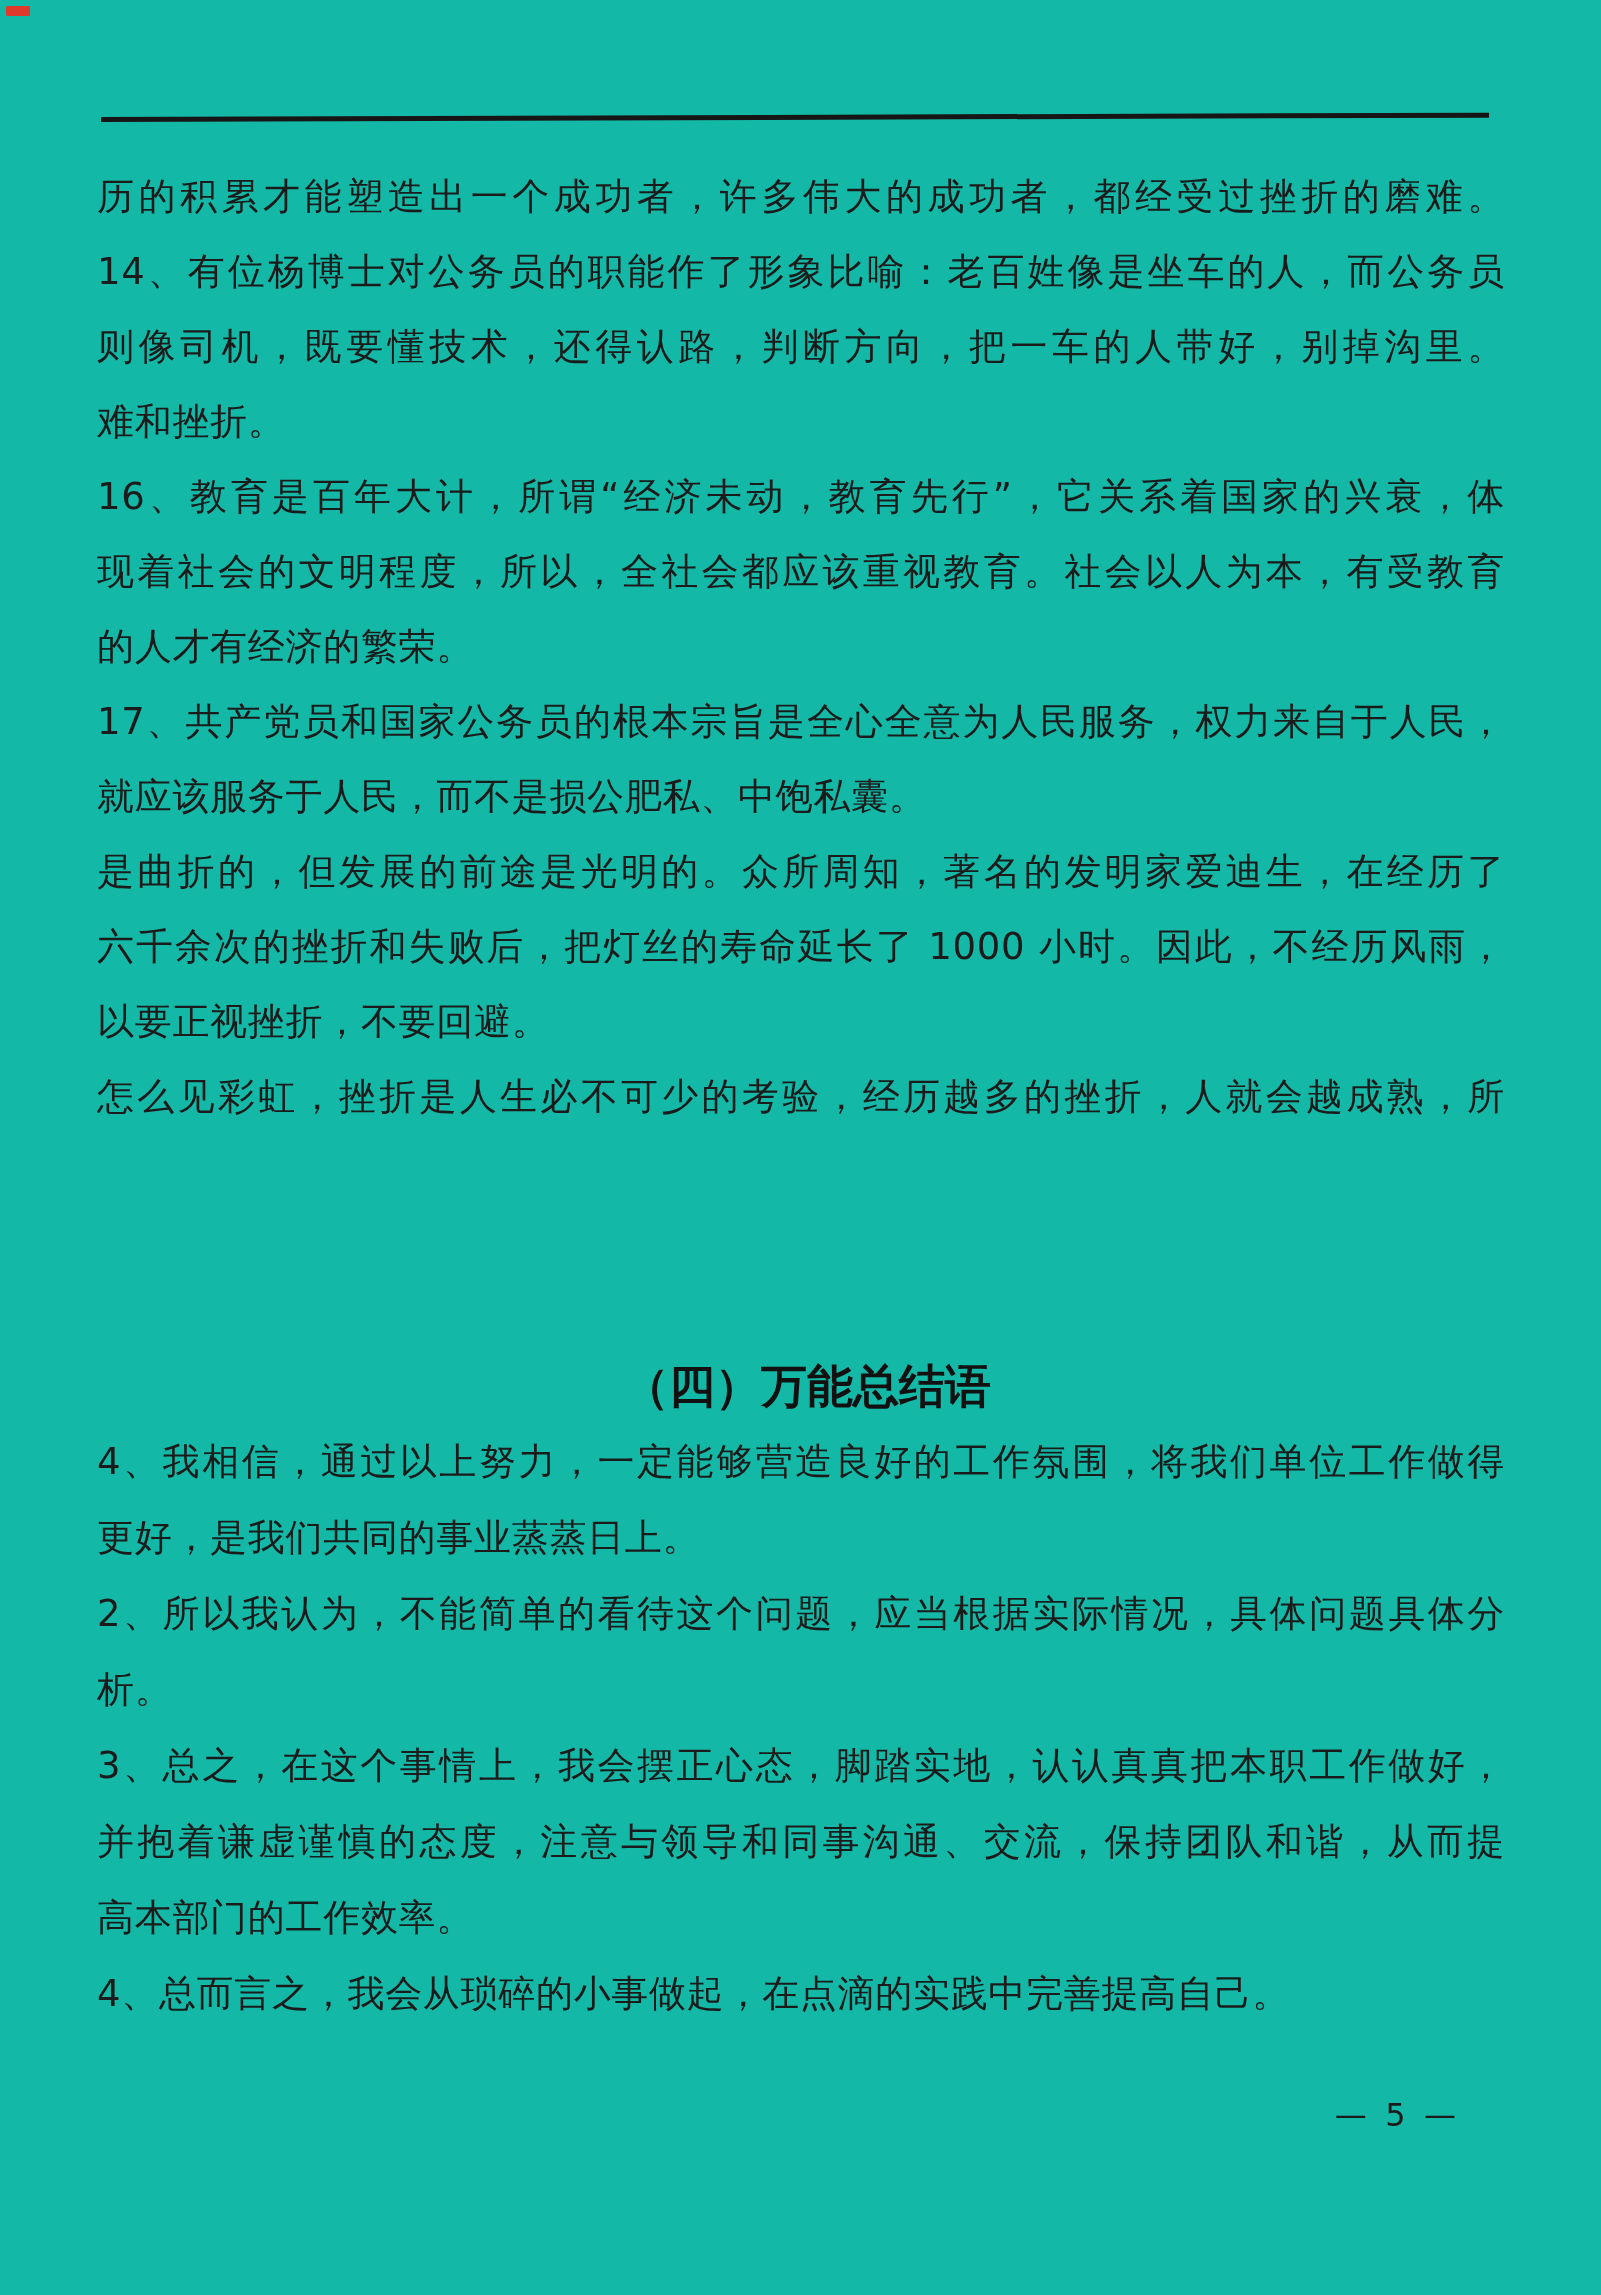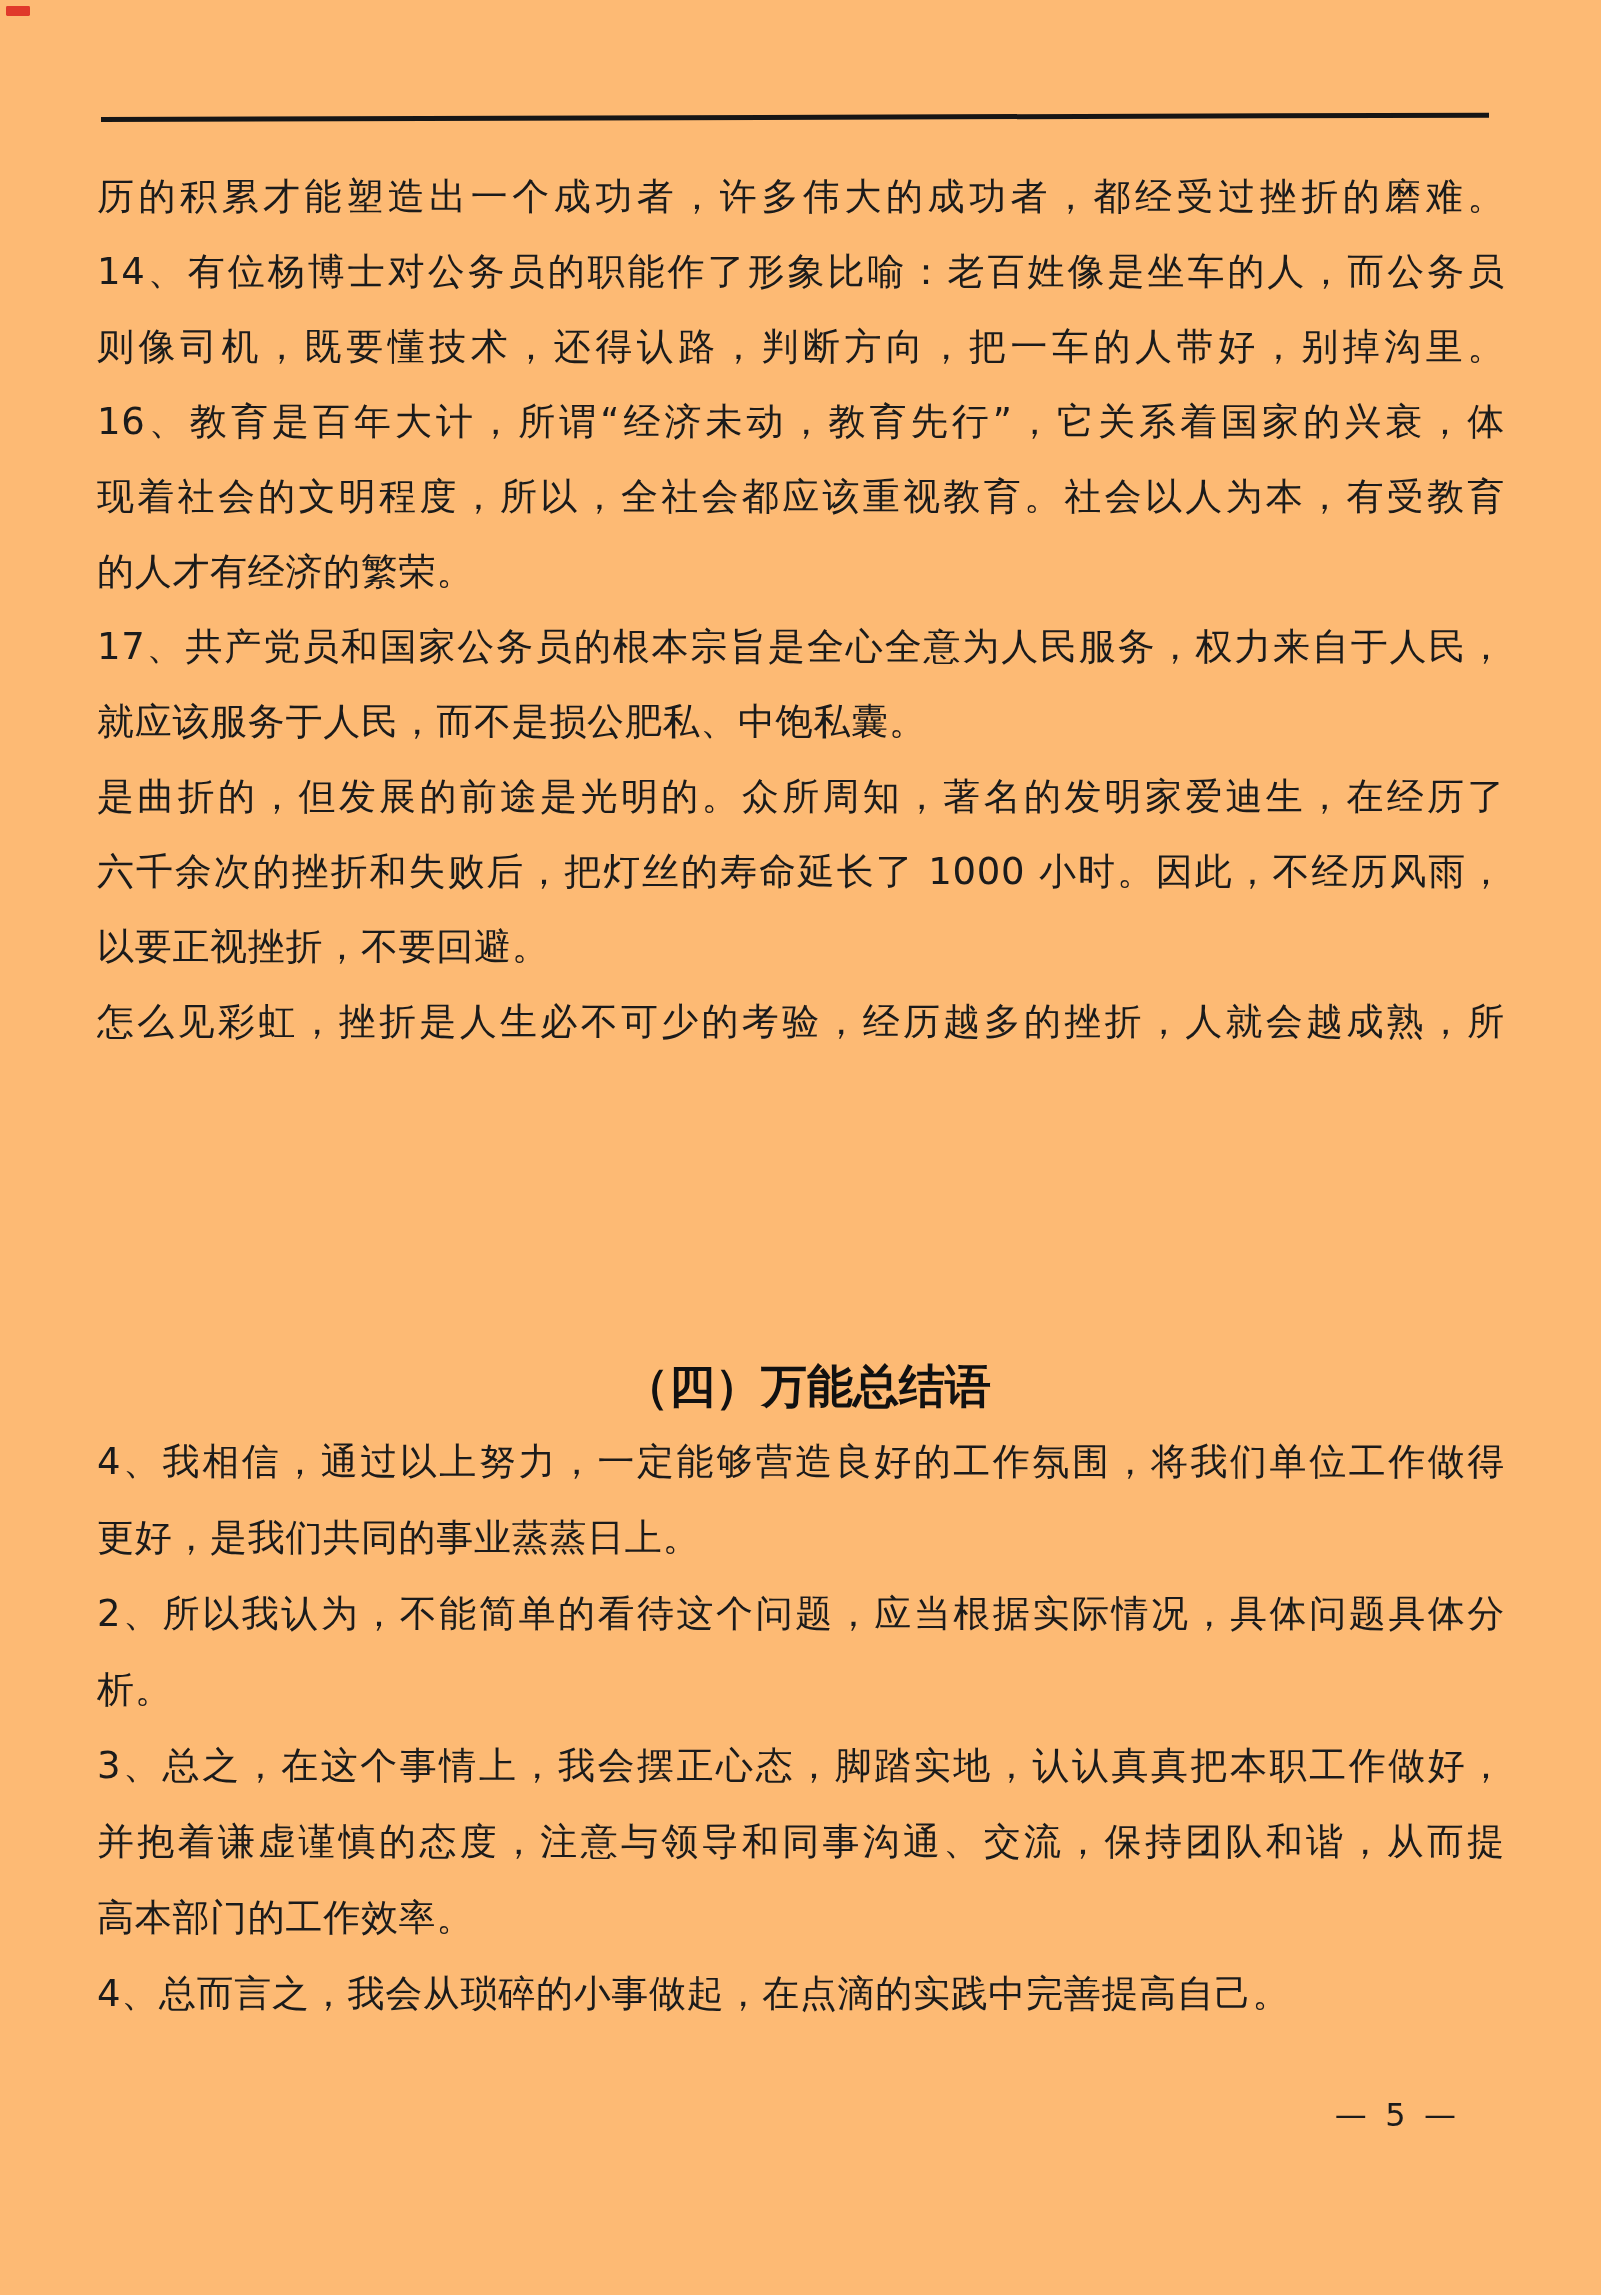--- a/index.html
+++ b/index.html
@@ -4,21 +4,21 @@
 <style>
   html, body {
     margin: 0;
     padding: 0;
     background: #ffffff;
   }
   .page {
     position: relative;
     width: 1602px;
     height: 2295px;
-    background: #fdba74;
+    background: #14b8a6;
     overflow: hidden;
     font-family: "DejaVu Sans", sans-serif;
     color: #1b1b1b;
   }
   .red-mark {
     position: absolute;
     left: 6.2px;
     top: 6.2px;
     width: 23.5px;
     height: 9.7px;
@@ -92,20 +92,21 @@
 <div class="page">
 
   <div class="red-mark"></div>
 
   <div class="top-rule"></div>
 
   <div class="text-block body-block">
     <div class="line">历的积累才能塑造出一个成功者，许多伟大的成功者，都经受过挫折的磨难。</div>
     <div class="line">14、有位杨博士对公务员的职能作了形象比喻：老百姓像是坐车的人，而公务员</div>
     <div class="line">则像司机，既要懂技术，还得认路，判断方向，把一车的人带好，别掉沟里。</div>
+    <div class="line short">难和挫折。</div>
     <div class="line">16、教育是百年大计，所谓“经济未动，教育先行”，它关系着国家的兴衰，体</div>
     <div class="line">现着社会的文明程度，所以，全社会都应该重视教育。社会以人为本，有受教育</div>
     <div class="line short">的人才有经济的繁荣。</div>
     <div class="line">17、共产党员和国家公务员的根本宗旨是全心全意为人民服务，权力来自于人民，</div>
     <div class="line short">就应该服务于人民，而不是损公肥私、中饱私囊。</div>
     <div class="line">是曲折的，但发展的前途是光明的。众所周知，著名的发明家爱迪生，在经历了</div>
     <div class="line">六千余次的挫折和失败后，把灯丝的寿命延长了 1000 小时。因此，不经历风雨，</div>
     <div class="line short">以要正视挫折，不要回避。</div>
     <div class="line">怎么见彩虹，挫折是人生必不可少的考验，经历越多的挫折，人就会越成熟，所</div>
   </div>

